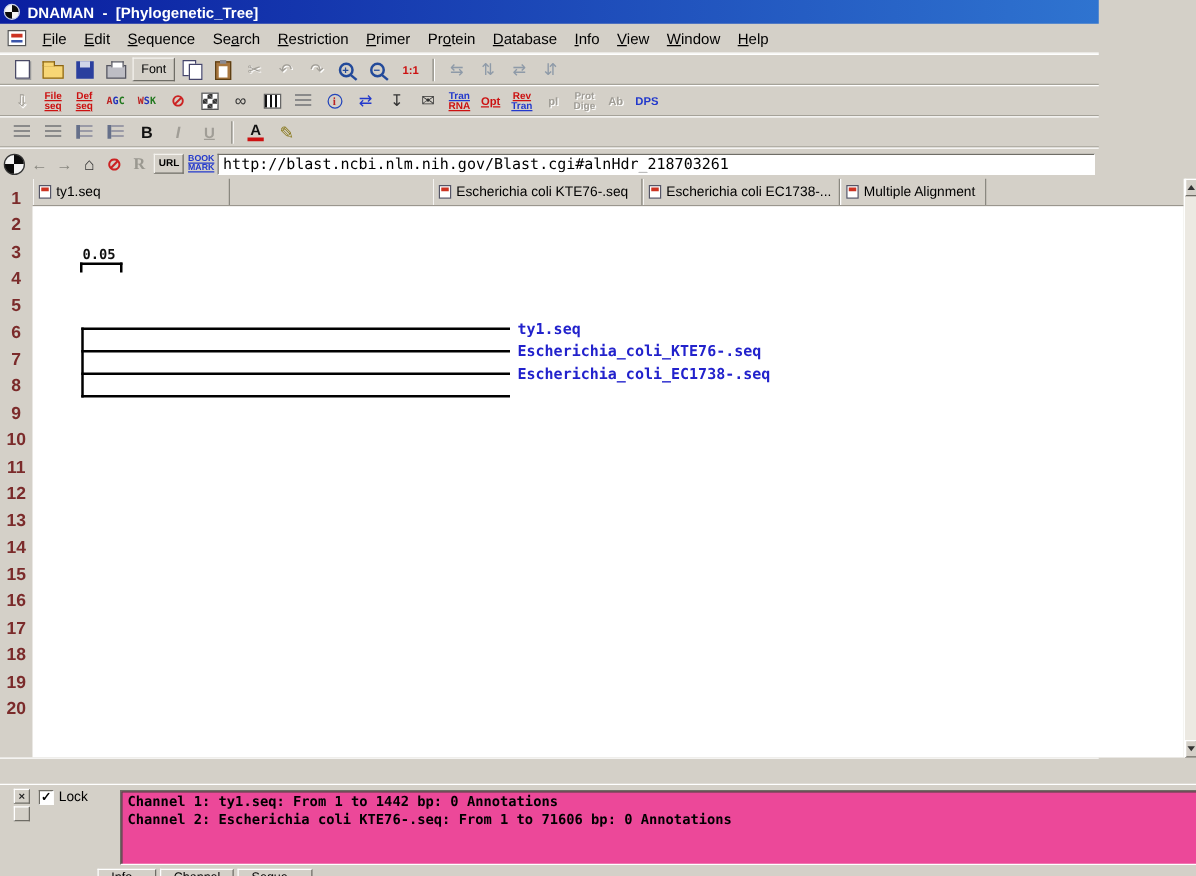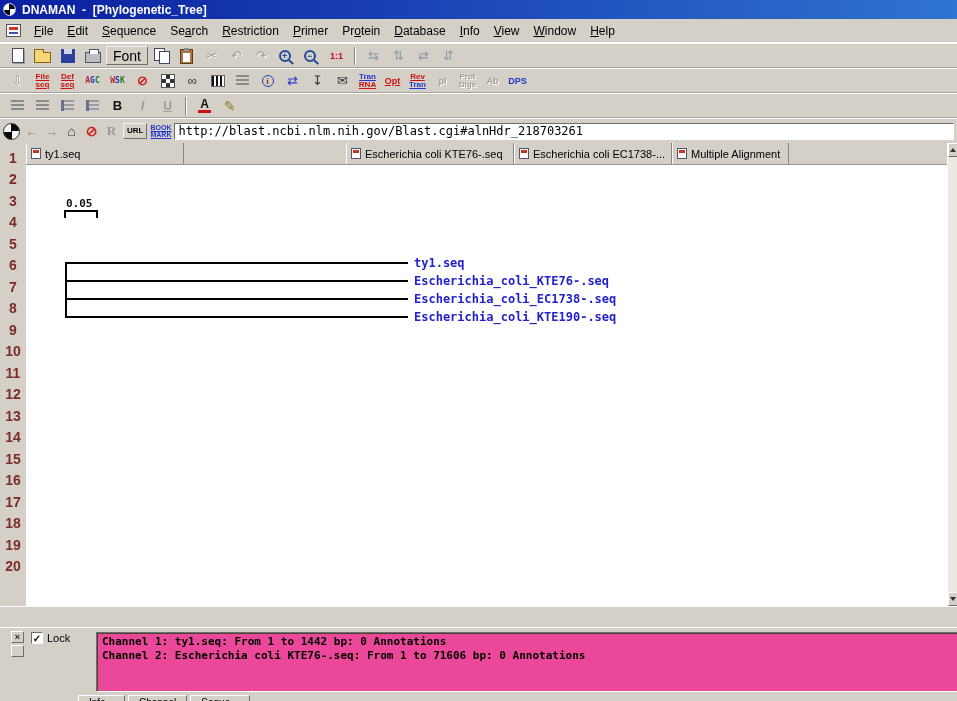--- a/index.html
+++ b/index.html
@@ -1,18 +1,18 @@
 <!DOCTYPE html>
 <html><head>
 <meta charset="utf-8">
 <style>
   *{margin:0;padding:0;box-sizing:border-box}
   body{font-family:"Liberation Sans",sans-serif;background:#d4d0c8}
   #app{position:relative;width:957px;height:701px;background:#d4d0c8;overflow:hidden}
-  .band{position:absolute;left:0;width:957px}
+  .band{position:absolute;left:0;width:879px}
 
   
   .titlebar{top:0;height:19px;background:linear-gradient(90deg,#0a1ea0,#2f74d0);display:flex;align-items:center;gap:6px;padding-left:3px}
   .tb-logo{width:13px;height:13px;border-radius:50%;border:1px solid #cdd4e8;background:conic-gradient(#0b0b0b 0 25%,#f4f4f4 25% 50%,#0b0b0b 50% 75%,#f4f4f4 75%)}
   .tb-title{color:#fff;font-weight:bold;font-size:12px;white-space:pre}
 
   
   .menubar{top:19px;height:24px;display:flex;align-items:center;padding-left:4px;border-bottom:1px solid #fff}
   .mdi-icon{width:15px;height:13px;background:#fff;border:1px solid #555;position:relative;margin:0 6px 0 2px;flex:0 0 auto}
   .mdi-icon::before{content:"";position:absolute;left:2px;right:2px;top:2px;height:3px;background:#cc3322}
@@ -39,21 +39,21 @@
   .ul .tbtext,.ul .tblines span{text-decoration:underline}
   .bluefirst .tblines span:first-child{color:#2238cc}
   .bluefirst .tblines span+span{color:#cc1111}
   .redfirst .tblines span:first-child{color:#cc1111}
   .redfirst .tblines span+span{color:#2238cc}
   .boldb .tbtext{font-size:13px;color:#111}
   .itl .tbtext{font-style:italic;font-size:13px;color:#a09d96}
   .und .tbtext{text-decoration:underline;font-size:12px;color:#a09d96}
   .pencil .glyph{color:#8a7a20;font-size:14px}
   .btn-raised{border:1px solid;border-color:#f4f2ee #6f6d66 #6f6d66 #f4f2ee;background:#d4d0c8;height:19px;padding:1px 6px}
-  .btn-raised .tbtext{font-weight:normal;font-size:14px;color:#000}
+  .btn-raised .tbtext{font-weight:normal;font-size:10px;color:#000}
   
   .ic{display:inline-block}
   .ic-page{width:12px;height:15px;background:#fff;border:1px solid #4a4a66;box-shadow:1px 1px 0 #9a9a9a}
   .ic-folder{width:17px;height:11px;background:#f7d675;border:1px solid #8a6414;position:relative;margin-top:4px}
   .ic-folder::before{content:"";position:absolute;top:-4px;left:-1px;width:8px;height:3px;background:#f7d675;border:1px solid #8a6414;border-bottom:none}
   .ic-floppy{width:14px;height:14px;background:#2a3f9e;position:relative}
   .ic-floppy::before{content:"";position:absolute;left:3px;top:0;width:8px;height:5px;background:#cfd4e8}
   .ic-floppy::after{content:"";position:absolute;left:2px;bottom:0;width:10px;height:6px;background:#ecece e}
   .ic-printer{width:16px;height:11px;position:relative;background:#bdbdc4;border:1px solid #55555f;margin-top:4px}
   .ic-printer::before{content:"";position:absolute;left:3px;top:-4px;width:8px;height:4px;background:#fff;border:1px solid #55555f;border-bottom:none}
@@ -395,21 +395,20 @@
   <div id="content">
     <div class="scale-label">0.05</div>
     <div class="scale-bracket"></div>
   <div class="tline" style="top: 97px;"></div>
       <div class="tleaf" style="top: 91px;">ty1.seq</div>
       <div class="tline" style="top: 115px;"></div>
       <div class="tleaf" style="top: 109px;">Escherichia_coli_KTE76-.seq</div>
       <div class="tline" style="top: 133px;"></div>
       <div class="tleaf" style="top: 127px;">Escherichia_coli_EC1738-.seq</div>
       <div class="tline" style="top: 151px;"></div>
-      <div class="tleaf" style="top: 145px;">Escherichia_coli_KTE190-.seq</div>
       <div class="tvert" style="top: 97px; height: 56px;"></div>
     </div>
 
   <div id="vscroll">
     <div class="vs-btn vs-up">
         <span class="arr arr-up"></span>
       </div>
     <div class="vs-btn vs-down">
         <span class="arr arr-down"></span>
       </div>

